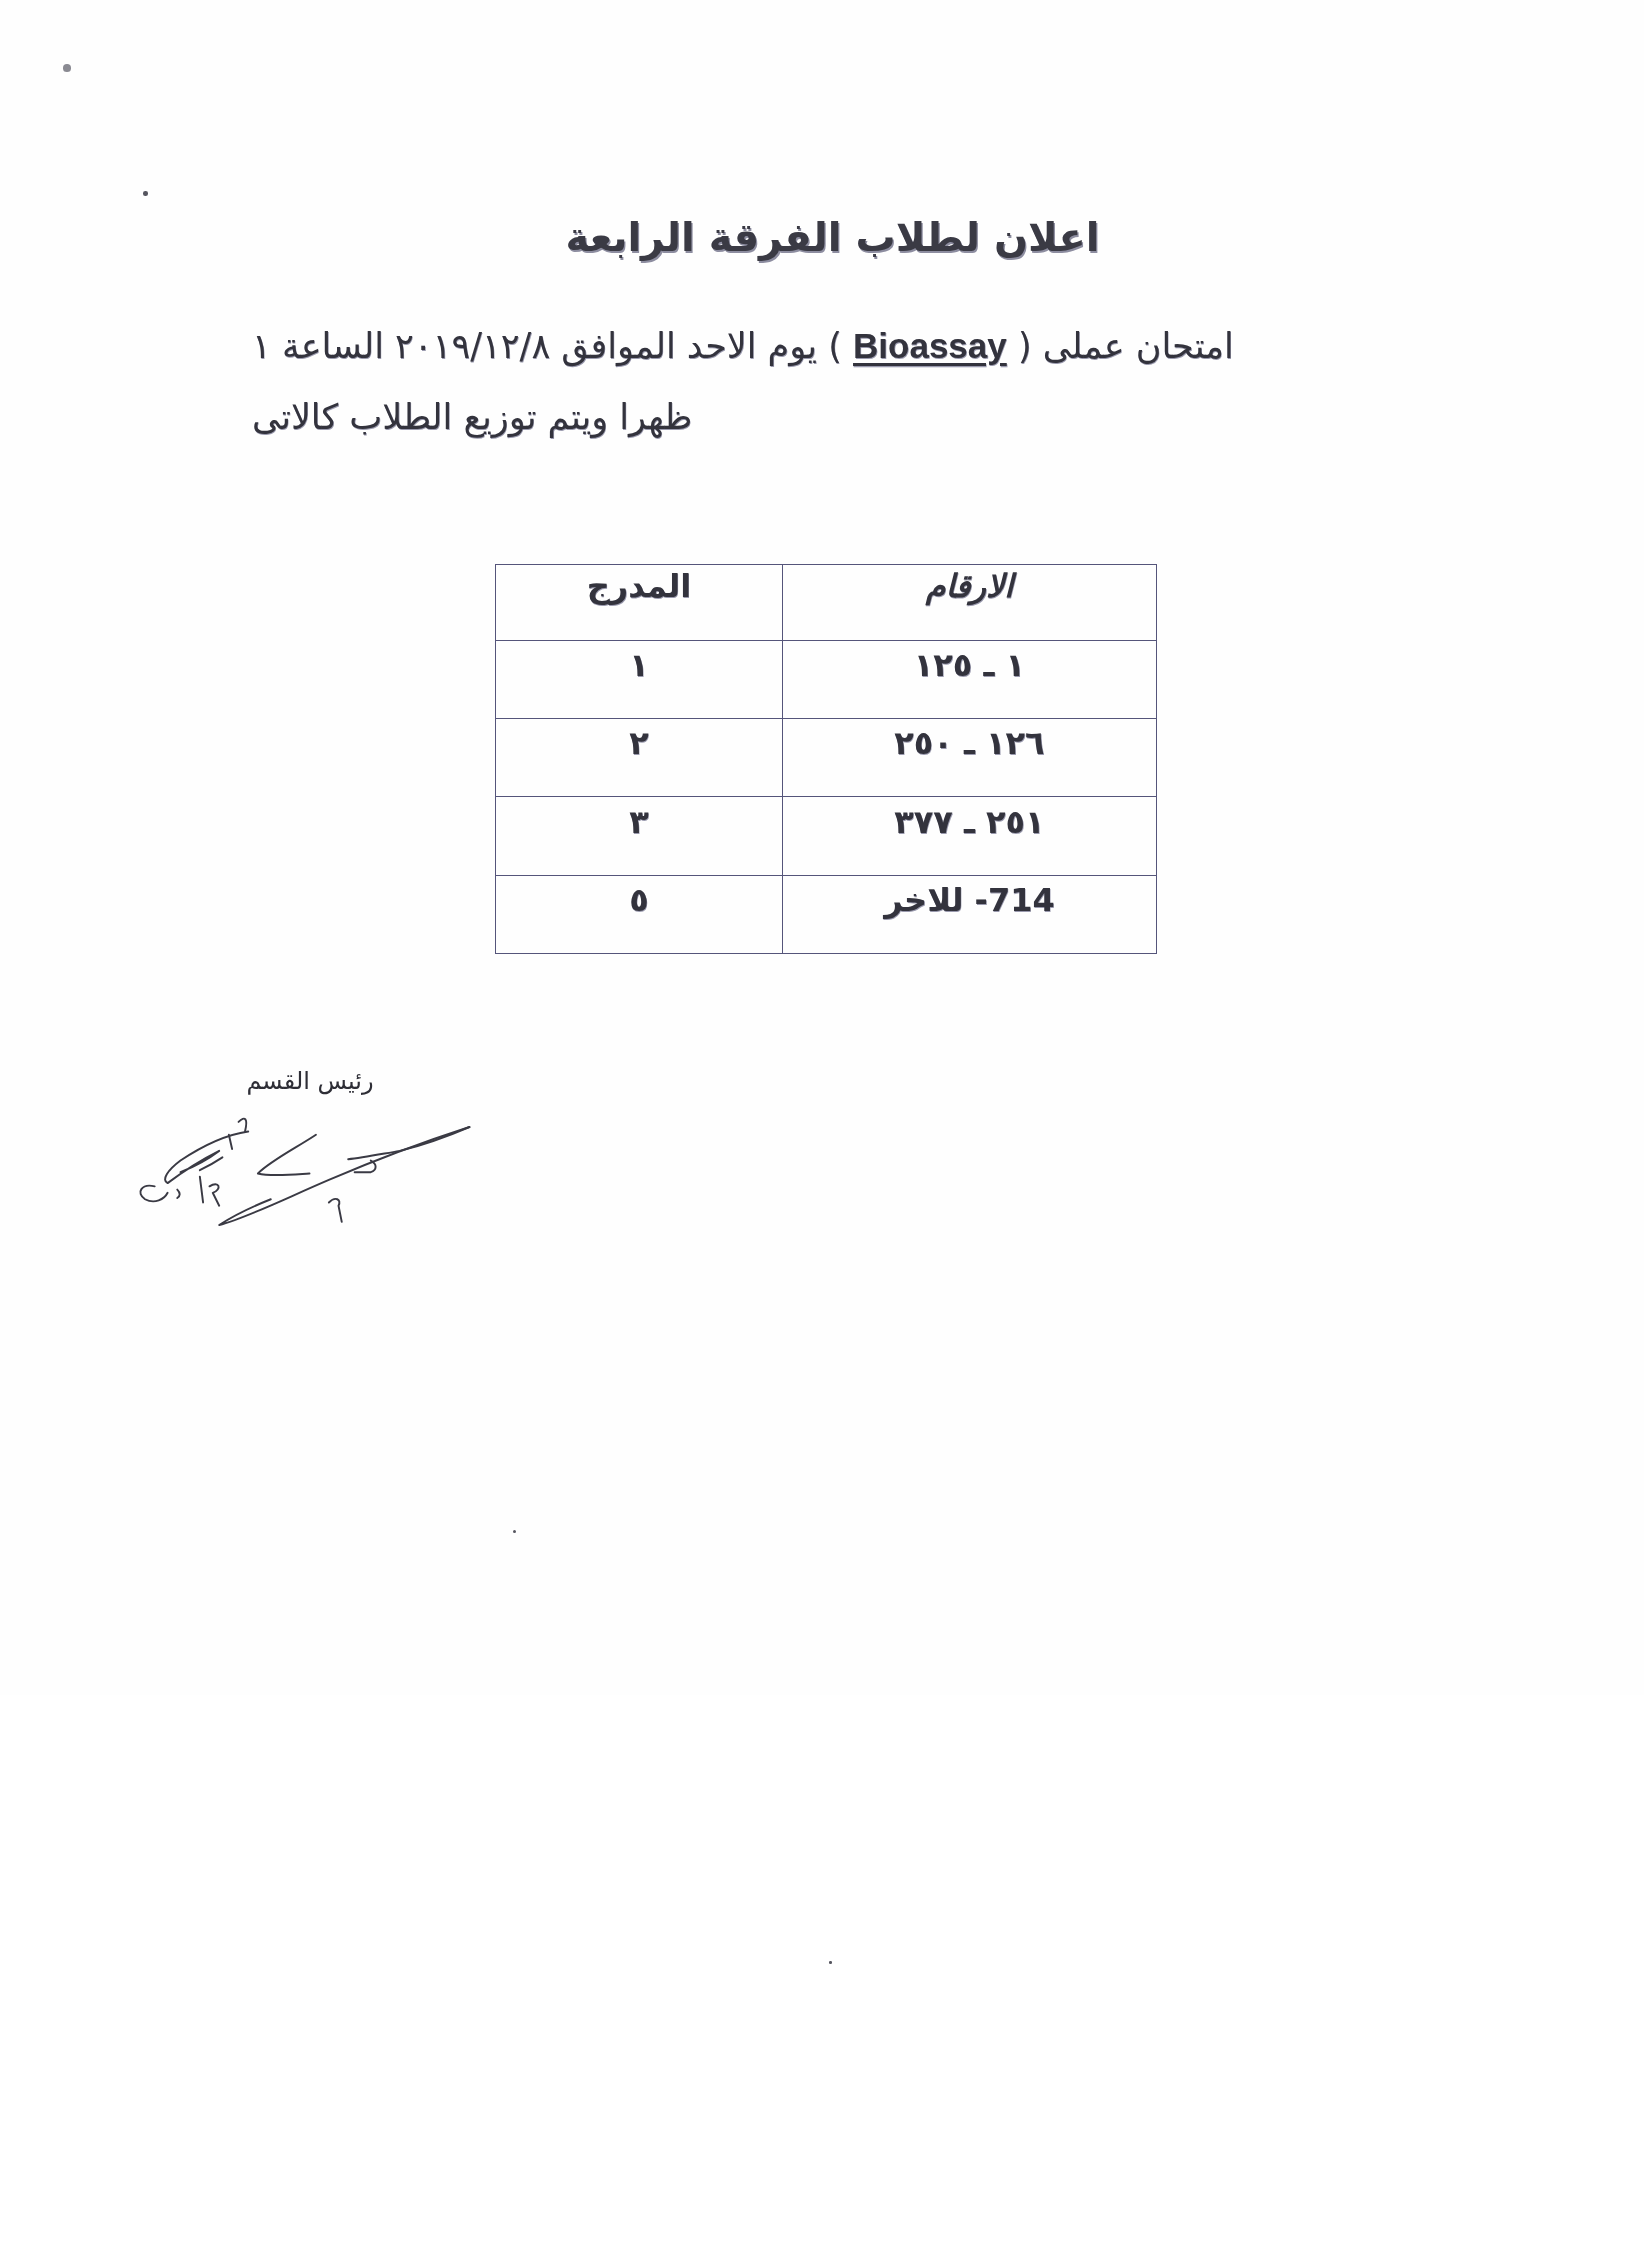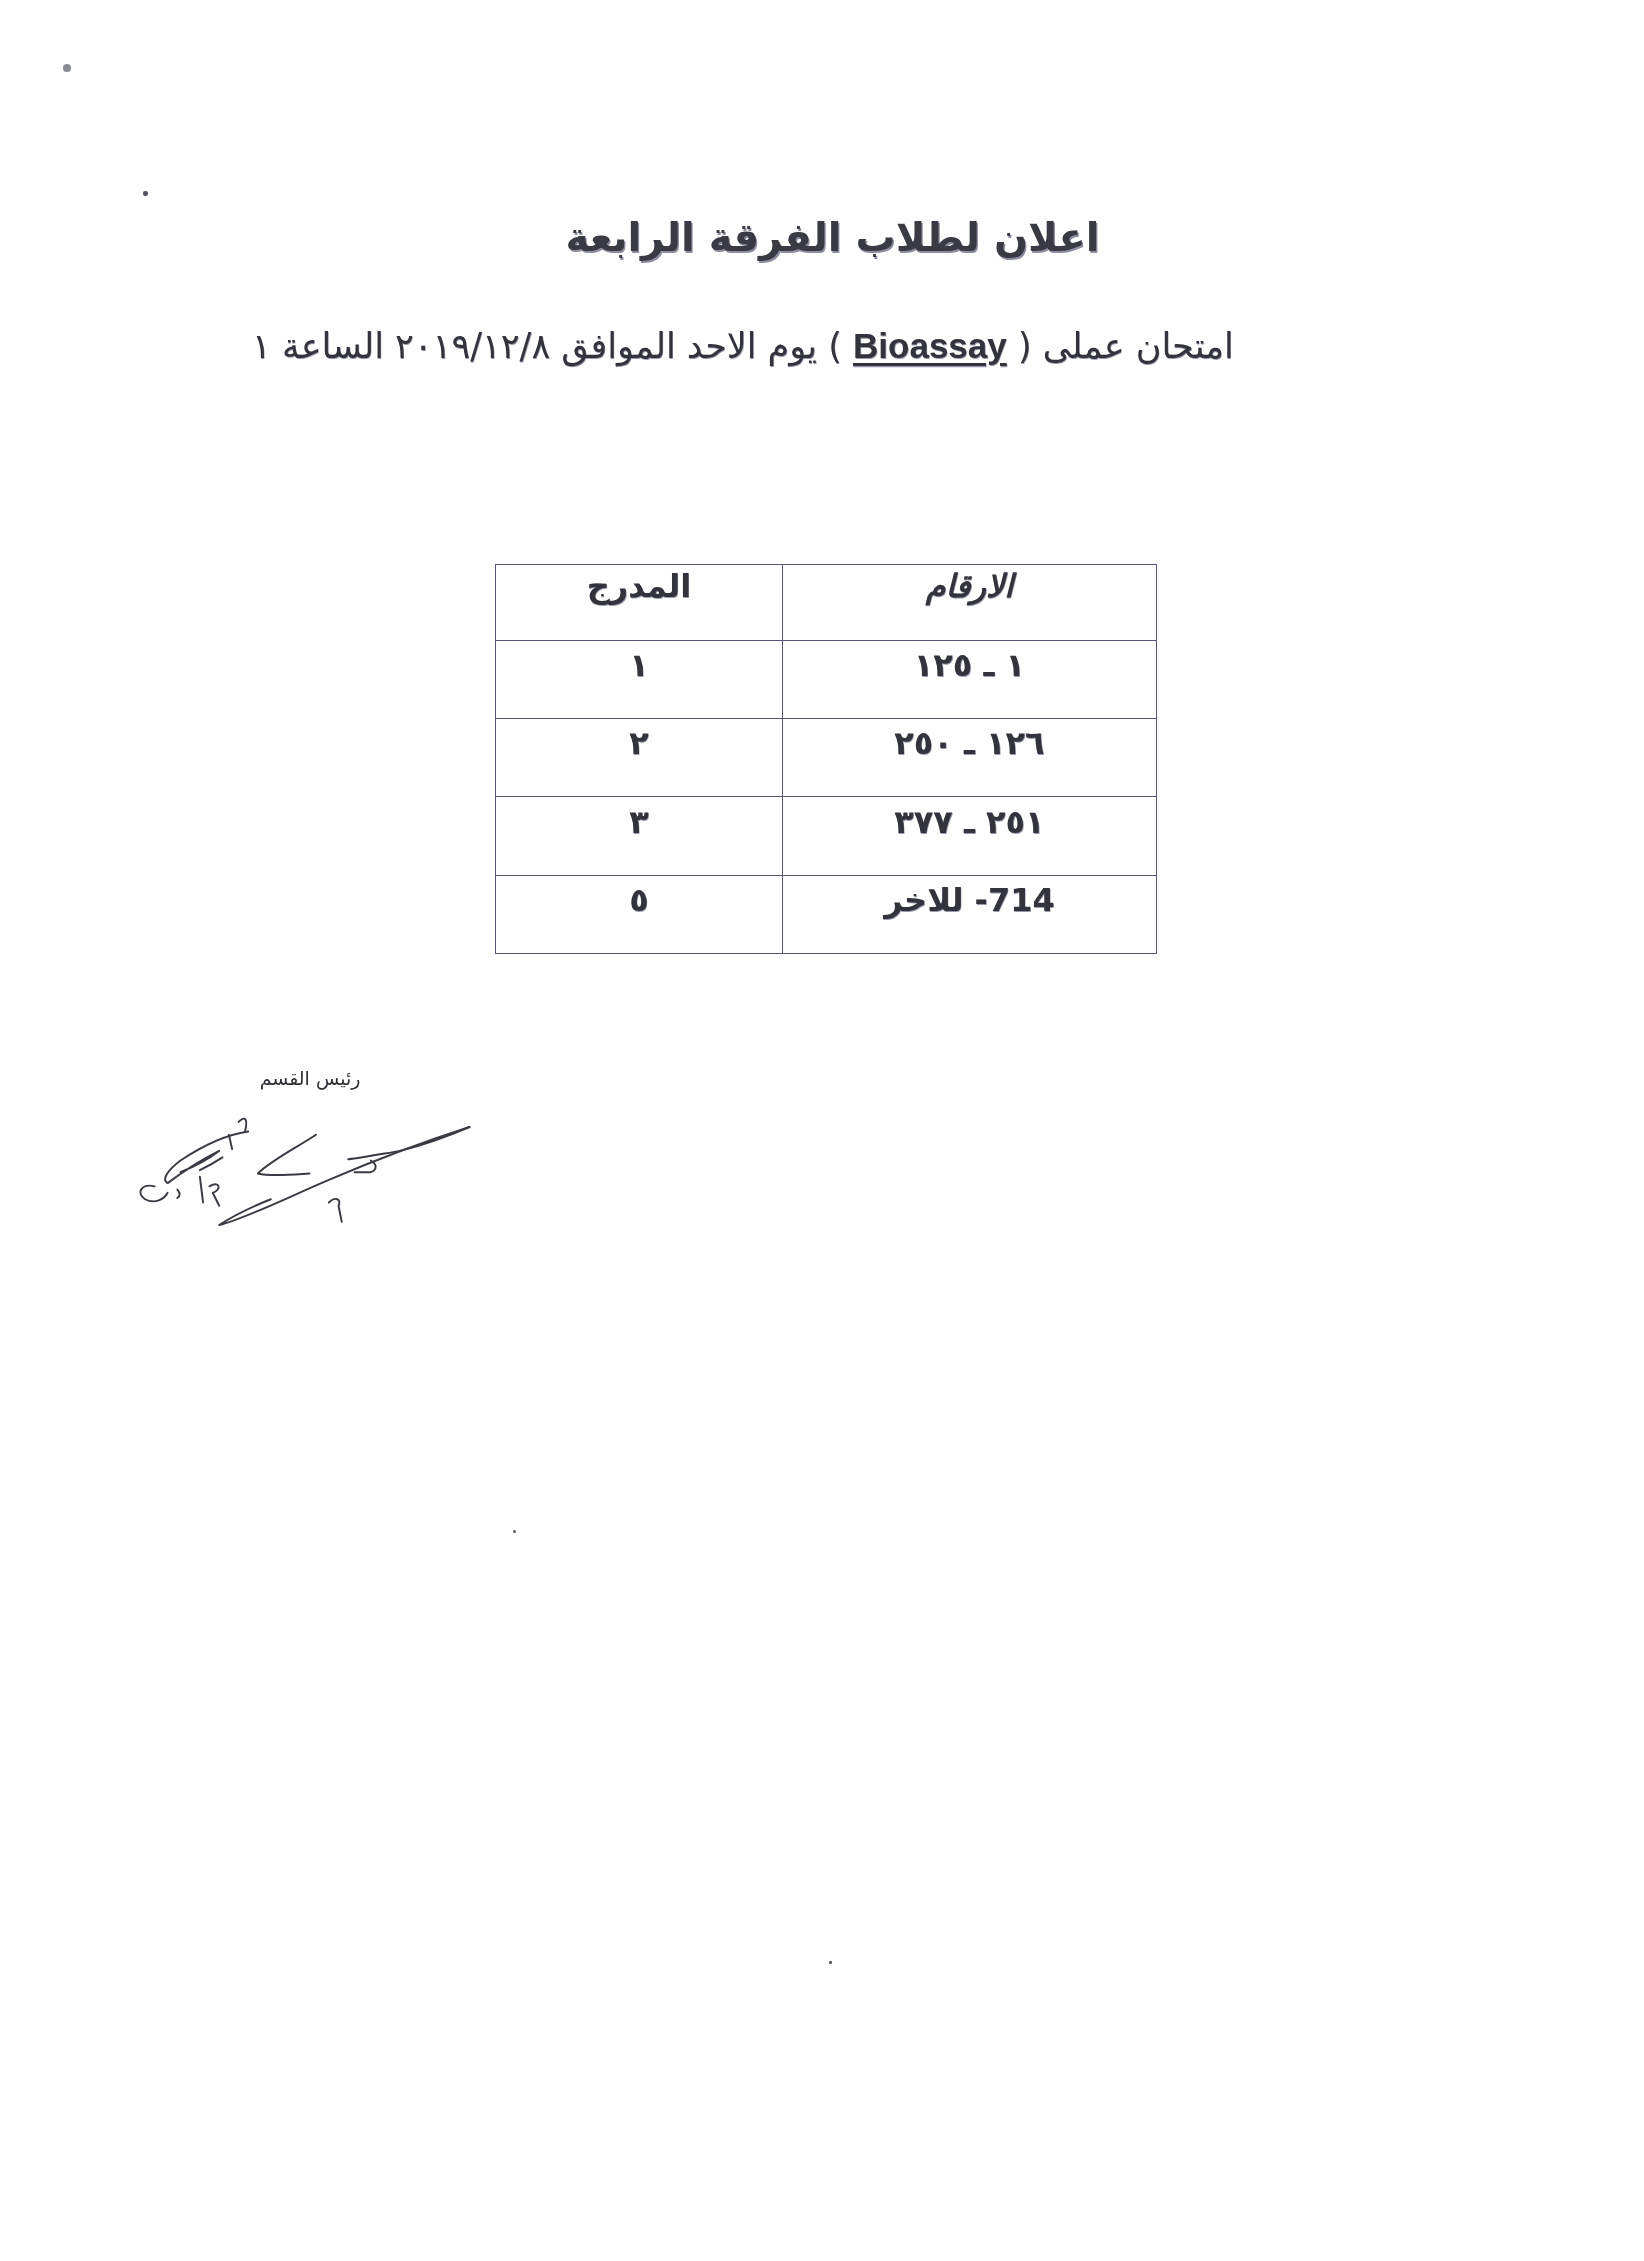--- a/index.html
+++ b/index.html
@@ -90,21 +90,21 @@
     table.dist .col-range { width: 373px; font-style: italic; }
     table.dist .col-hall { width: 285px; }
     .signature-label {
       position: absolute;
       left: 226px;
       top: 1067px;
       width: 168px;
       text-align: center;
       direction: rtl;
       font-family: "DejaVu Sans", sans-serif;
-      font-size: 19px;
+      font-size: 24px;
       color: #2e2e36;
     }
     .signature {
       position: absolute;
       left: 116px;
       top: 1096px;
       width: 387px;
       height: 142px;
     }
     .speck {
@@ -120,20 +120,21 @@
 
   <div class="speck" style="left:63px;top:64px;width:7.7px;height:7.7px;background:#8a8a92;"></div>
   <div class="speck" style="left:143px;top:191px;width:4.5px;height:4.5px;"></div>
   <div class="speck" style="left:513px;top:1530px;width:3.2px;height:3.2px;"></div>
   <div class="speck" style="left:829px;top:1961px;width:2.6px;height:2.6px;"></div>
 
   <div class="title">اعلان لطلاب الفرقة الرابعة</div>
 
   <div class="body-text">
     <span class="line"><span>امتحان  عملى (</span> <span class="course">Bioassay</span> <span>) يوم الاحد الموافق ٢٠١٩/١٢/٨ الساعة ١</span></span>
+    <span class="line">ظهرا ويتم توزيع الطلاب كالاتى</span>
   </div>
 
   <table class="dist">
     <thead>
       <tr>
         <th class="col-range">الارقام</th>
         <th class="col-hall">المدرج</th>
       </tr>
     </thead>
     <tbody>

